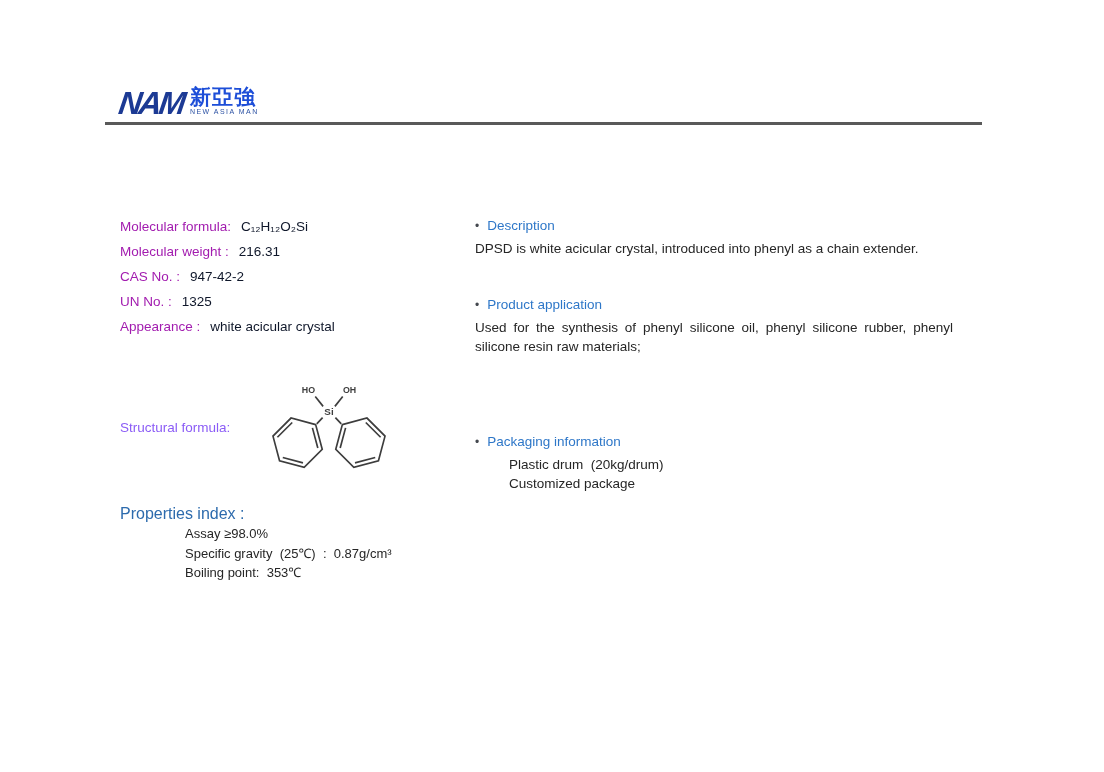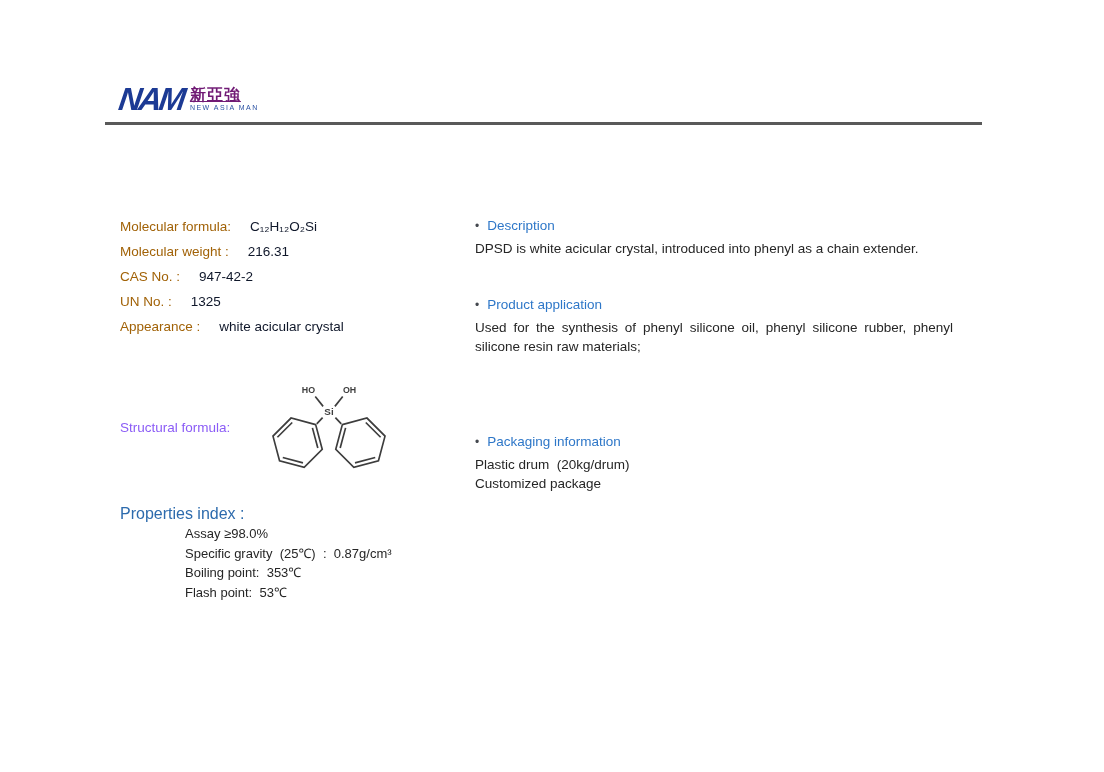--- a/index.html
+++ b/index.html
@@ -8,35 +8,35 @@
     font-family:"Liberation Sans", sans-serif; overflow:hidden;
   }
 
   
   .logo { position:absolute; left:119px; top:86px; display:flex; align-items:flex-end; gap:7px; }
   .logo-nam {
     font-size:32px; font-weight:bold; font-style:italic; color:#1c3a94;
     letter-spacing:-3px; line-height:26px; transform:skewX(-8deg); display:inline-block;
   }
   .logo-cjk-block { display:flex; flex-direction:column; line-height:1; padding-bottom:1px; }
-  .logo-cjk { font-size:16px; font-weight:bold; color:#701a75; letter-spacing:1px;text-decoration:underline; }
+  .logo-cjk { font-size:21px; font-weight:bold; color:#1d4ed8; letter-spacing:1px; }
   .logo-sub { font-size:7px; color:#2b51a3; letter-spacing:1.5px; margin-top:1px; white-space:nowrap; }
 
   .rule { position:absolute; left:105px; top:122px; width:877px; height:3px; background:#595959; }
 
   
   .title {
     position:absolute; left:105px; top:162px; width:877px; margin:0;
     text-align:center; font-size:16px; font-weight:normal; color:#2e77c8; white-space:pre-wrap;
   }
 
   
   .fields { position:absolute; left:120px; top:220px; font-size:13.5px; }
   .field { line-height:14px; margin-bottom:11px; white-space:nowrap; }
-  .flabel { color:#a16207; margin-right:19px; }
+  .flabel { color:#a21caf; margin-right:10px; }
   .fvalue { color:#0f172a; white-space:pre-wrap; }
 
   .sf-label { position:absolute; left:120px; top:420px; font-size:13.5px; color:#8b5cf6; }
   .structure { position:absolute; left:260px; top:374px; }
   .structure line, .structure polygon { stroke:#3d3d3d; stroke-width:1.7; fill:none; }
   .structure text { fill:#3d3d3d; font-family:"Liberation Sans", sans-serif; font-weight:bold; }
 
   .props-header { position:absolute; left:120px; top:505px; font-size:16px; color:#2d6bad; white-space:pre-wrap; }
   .props-list { position:absolute; left:185px; top:524px; font-size:13px; color:#262626; }
   .prop { line-height:19.5px; white-space:pre-wrap; }
@@ -45,21 +45,21 @@
   .sec { position:absolute; left:475px; width:478px; }
   .sec-desc { top:217px; }
   .sec-app  { top:296px; }
   .sec-pack { top:433px; }
   .sec-header { font-size:13.5px; color:#2e77c8; line-height:17px; margin-bottom:4px; white-space:nowrap; }
   .bullet { color:#44484f; font-size:12px; margin-right:8px; }
   .sec-body {
     font-size:13.5px; color:#262626; line-height:19.3px; margin:0;
     text-align:justify;
   }
-  .sec-body.nowrapline { text-align:left; white-space:pre-wrap; }
+  .sec-body.nowrapline { text-align:left; white-space:pre-wrap;margin-left:34px; }
 </style>
 </head>
 <body>
 
 <div class="page">
 
   <header class="logo">
     <span class="logo-nam">NAM</span>
     <span class="logo-cjk-block">
       <span class="logo-cjk">新亞強</span>
@@ -111,21 +111,20 @@
     <text x="49" y="19" font-size="9" text-anchor="middle">HO</text>
     <text x="91" y="19" font-size="9" text-anchor="middle">OH</text>
     <text x="70" y="42" font-size="10" text-anchor="middle">Si</text>
   </svg>
 
   <div class="props-header">Properties index :</div>
   <div class="props-list">
     <div class="prop">Assay ≥98.0%</div>
     <div class="prop">Specific gravity  (25℃)  :  0.87g/cm³</div>
     <div class="prop">Boiling point:  353℃</div>
-    <div class="prop">Flash point:  53℃</div>
   </div>
 
   <section class="sec sec-desc">
     <div class="sec-header">
       <span class="bullet">•</span><span>Description</span>
     </div>
     <p class="sec-body">DPSD is white acicular crystal, introduced into phenyl as a chain extender.</p>
   </section>
 
   <section class="sec sec-app">

